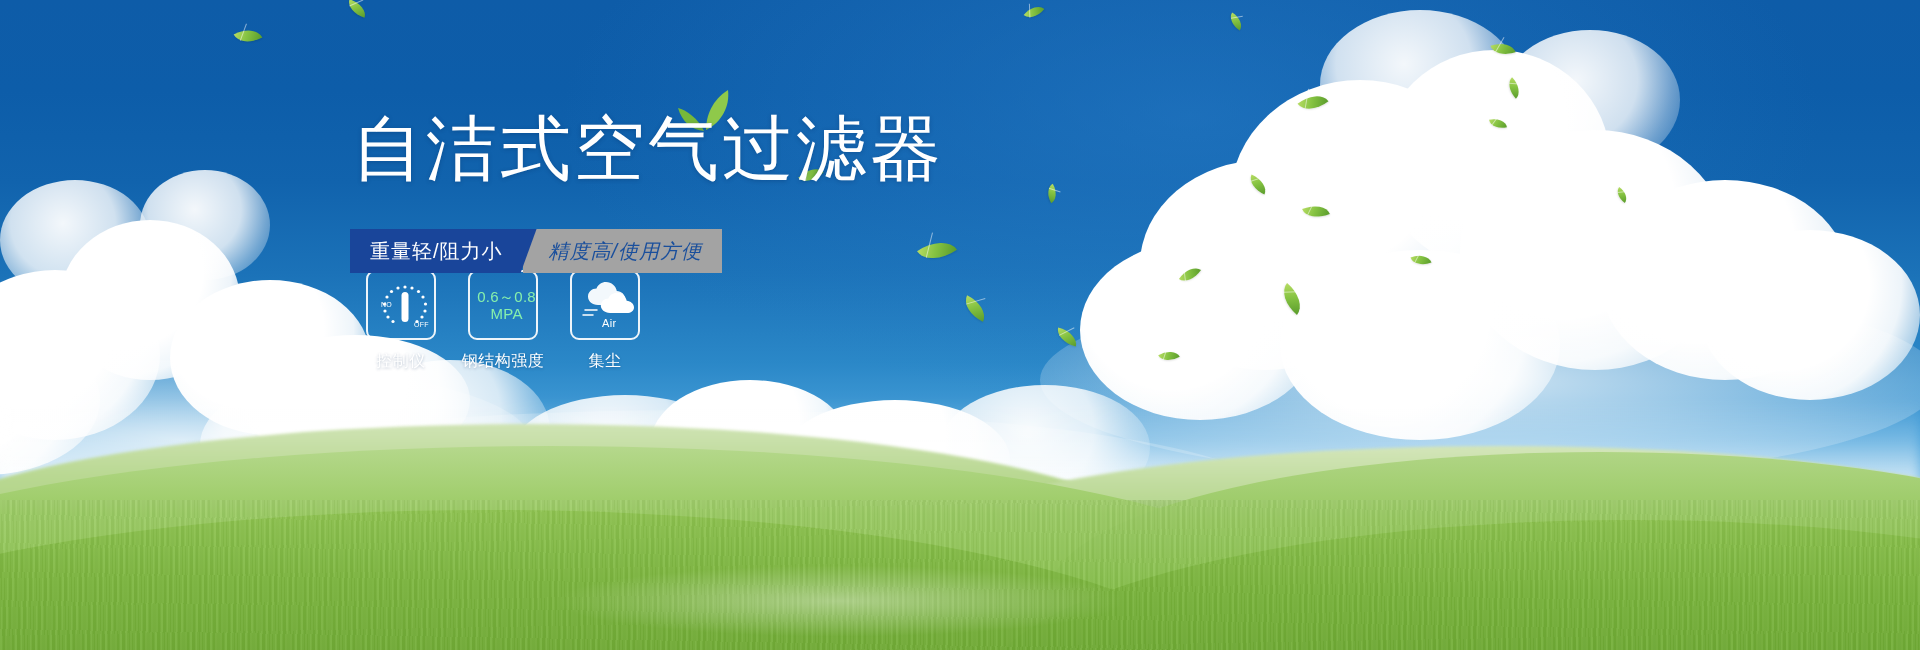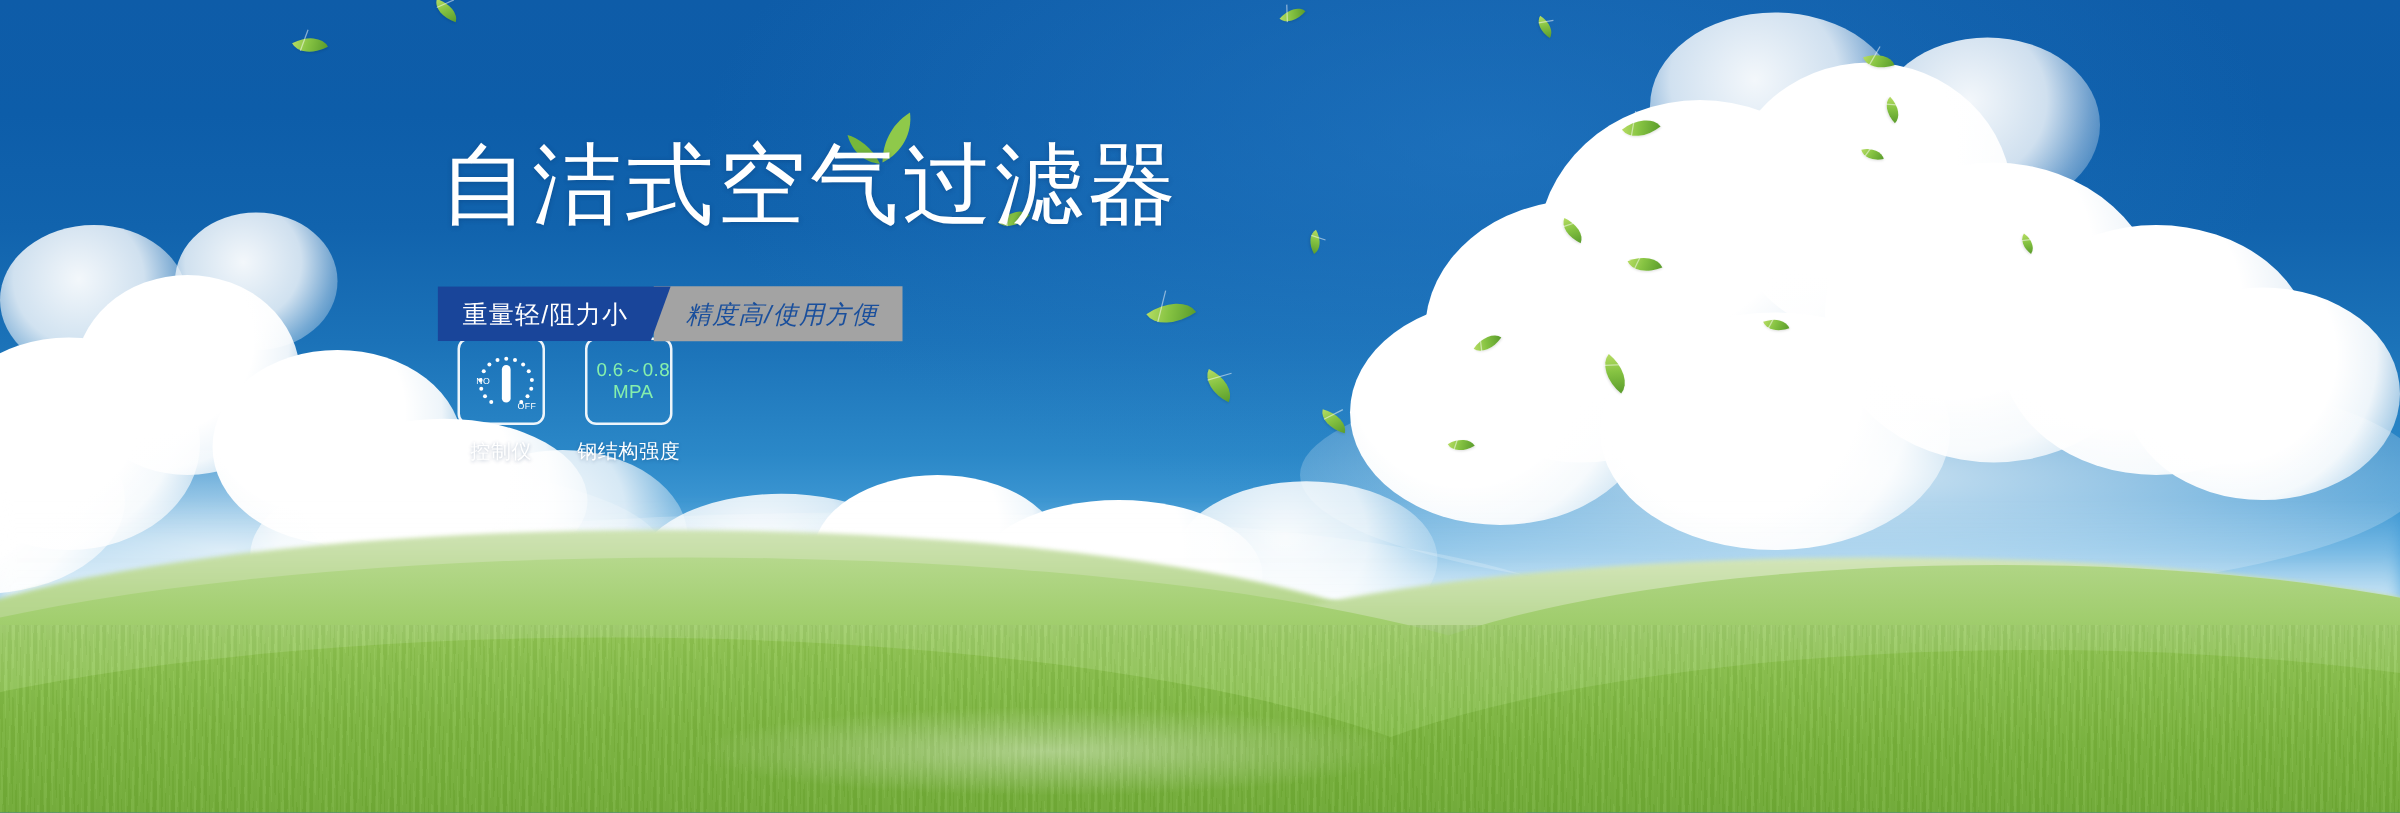--- a/index.html
+++ b/index.html
@@ -358,16 +358,30 @@
       <div class="feature">
         <div class="feature-box">
           <span class="feature-text">0.6～0.8
 MPA</span>
         </div>
         <div class="feature-label">钢结构强度</div>
       </div>
 
 
 
+      <div class="feature">
+        <div class="feature-box">
+          <svg width="56" height="52" viewBox="0 0 56 52">
+            <path d="M16 26 C10 26 6 22 6 17.5 C6 13 10 9.5 14.5 9.5 C16 5.5 19.8 3 24 3 C29.5 3 34 7 34.8 12 C39.5 12.3 43 15.6 43 19.3 C43 23.2 39.6 26 35.4 26 Z" fill="#ffffff" opacity="0.95"></path>
+            <path d="M28 34 C22.5 34 18.8 30.6 18.8 26.6 C18.8 22.6 22.3 19.4 26.4 19.4 C27.8 15.9 31.2 13.7 35 13.7 C40 13.7 44 17.3 44.7 21.8 C48.7 22.1 52 25 52 28.4 C52 31.9 48.9 34 45 34 Z" fill="#ffffff"></path>
+            <g stroke="#ffffff" stroke-width="1.5" stroke-linecap="round" fill="none">
+              <path d="M3 31 L15 31"></path>
+              <path d="M1 36 L11 36"></path>
+            </g>
+            <text x="20" y="48" font-family="'Liberation Sans',sans-serif" font-size="11" fill="#ffffff">Air</text>
+          </svg>
+        </div>
+        <div class="feature-label">集尘</div>
+      </div>
 
     </div>
   </div>
 </div>
 
 </body></html>

